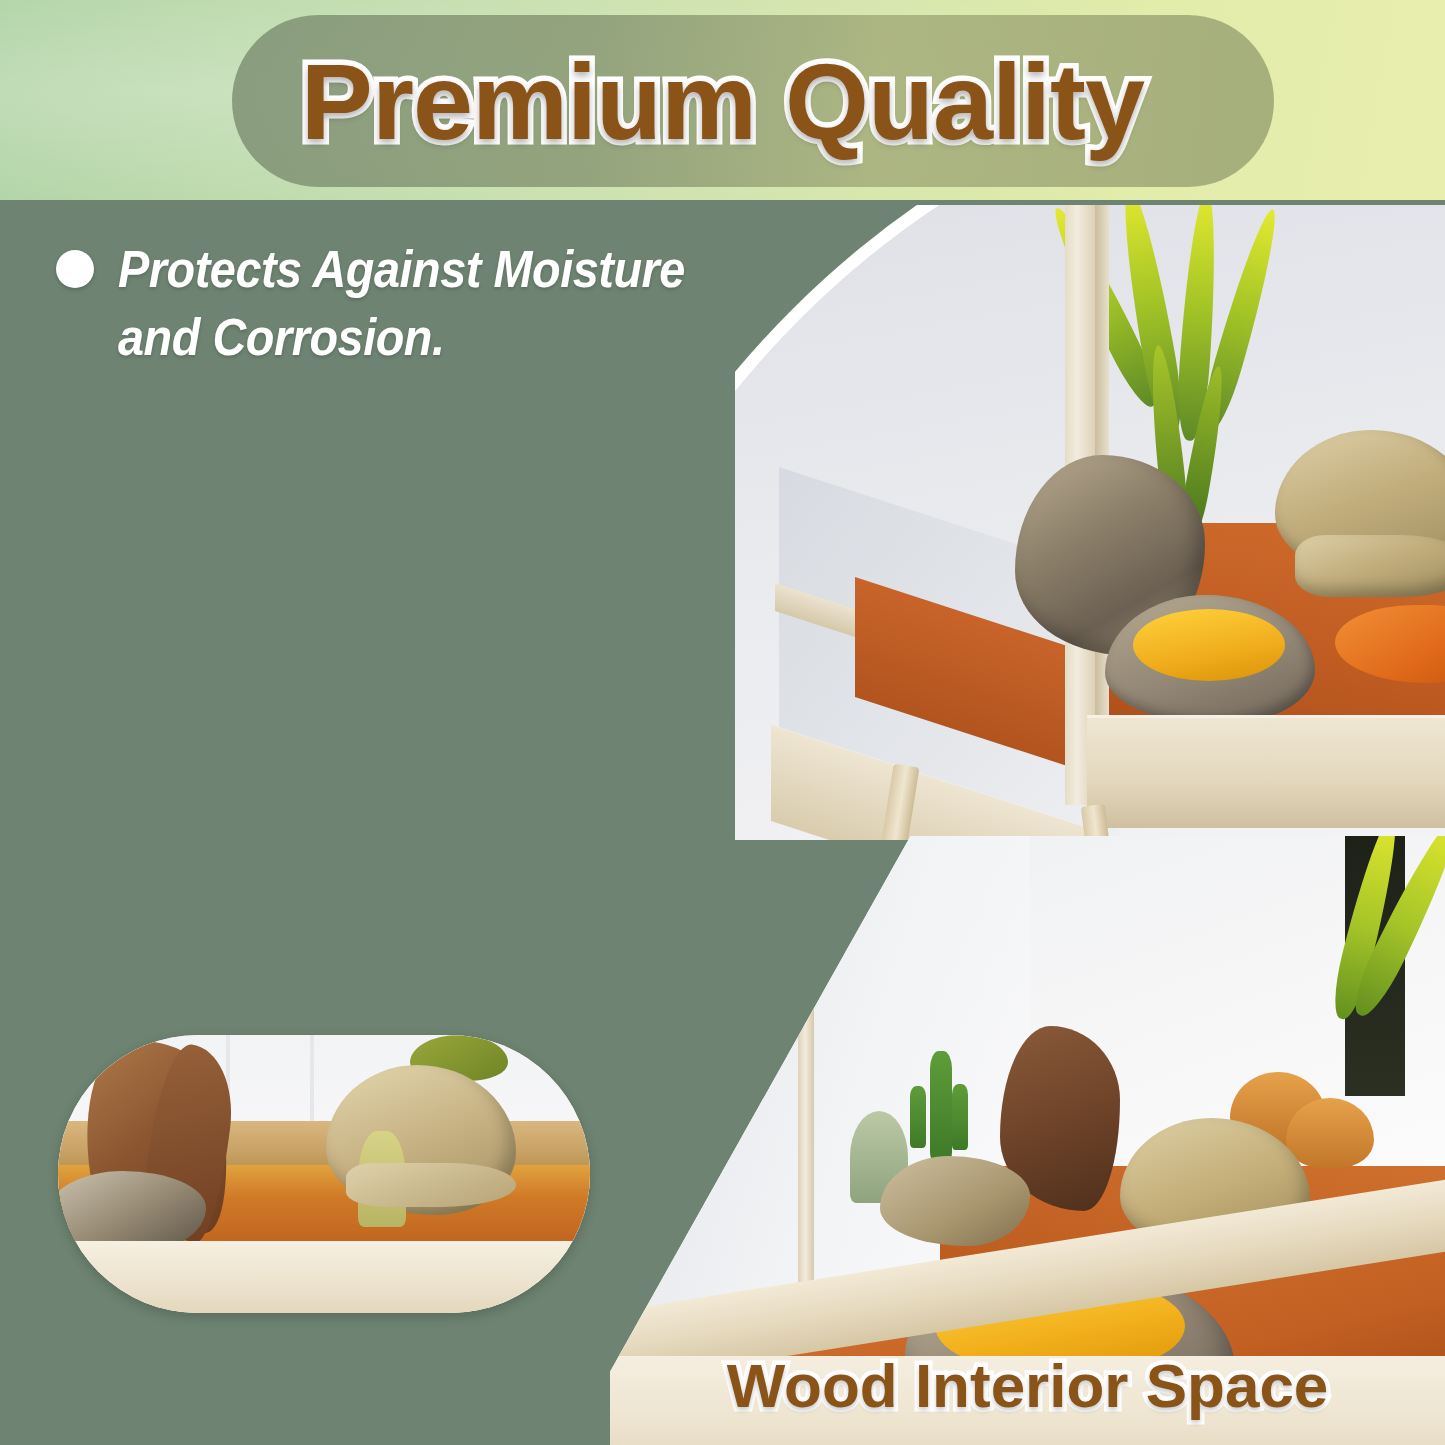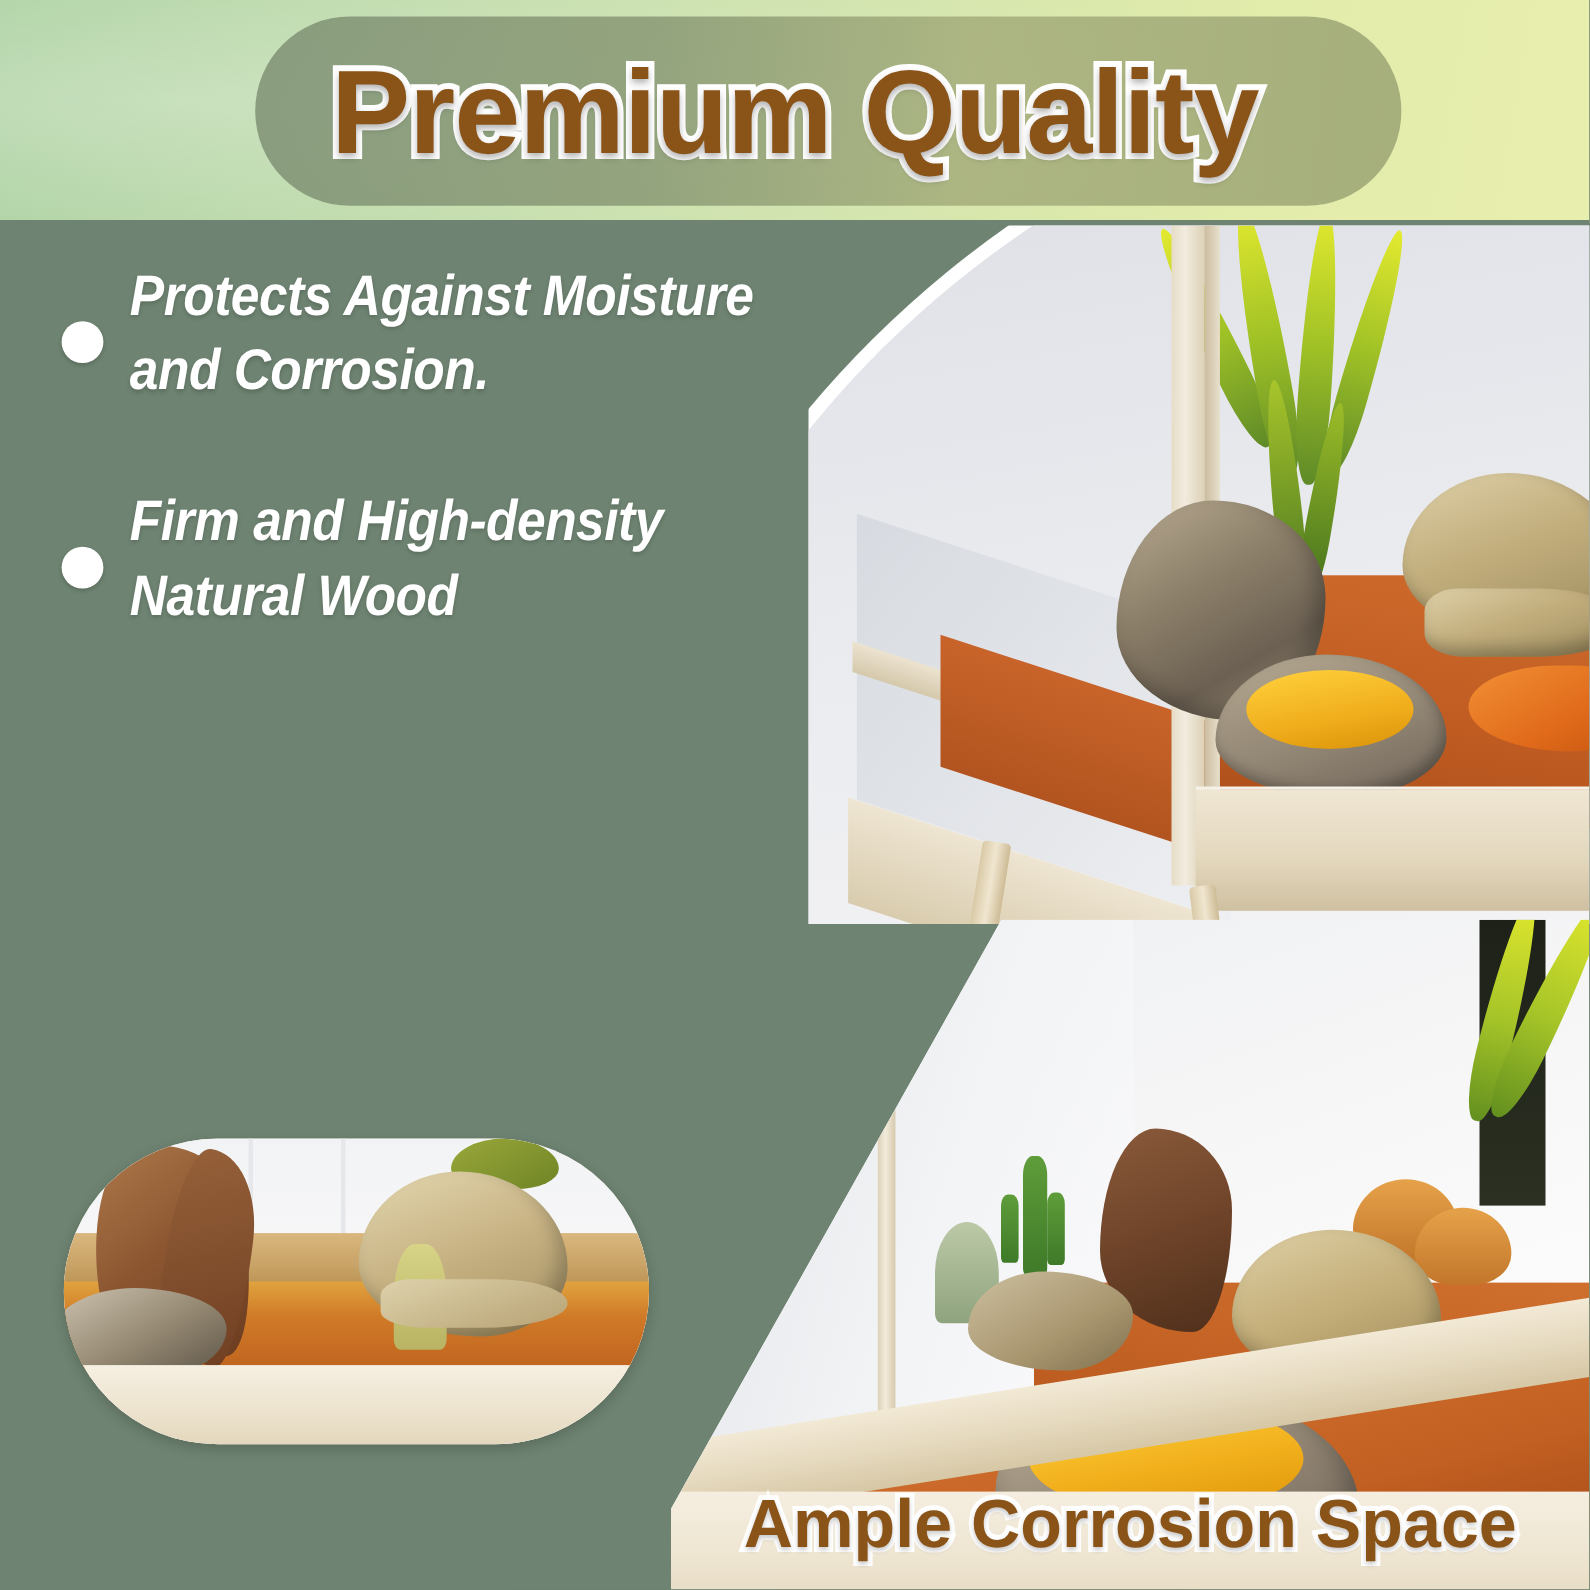--- a/index.html
+++ b/index.html
@@ -41,21 +41,21 @@
   .body-bg{
     position:absolute;left:0;top:200px;width:1445px;height:1245px;
     background:#6e8371;
   }
 
   
   .bullets{
     position:absolute;left:56px;top:236px;width:700px;
   }
   .bullet{
-    display:flex;align-items:center;margin-bottom:70px;
+    display:flex;align-items:flex-start;margin-bottom:70px;
   }
   .dot{
     flex:0 0 auto;width:38px;height:38px;border-radius:50%;
     background:#ffffff;margin-top:14px;margin-right:24px;
     box-shadow:0 2px 4px rgba(0,0,0,.18);
   }
   .btext{
     color:#ffffff;font-size:52px;line-height:1.30;
     font-weight:bold;font-style:italic;
     transform:scaleX(.90);transform-origin:left center;
@@ -244,24 +244,20 @@
   <div class="body-bg"></div>
 
   <div class="bullets">
 
     <div class="bullet">
       <div class="dot"></div>
       <div class="btext">Protects Against Moisture and Corrosion.</div>
     </div>
 
 
-    <div class="bullet">
-      <div class="dot"></div>
-      <div class="btext">Firm and High-density Natural Wood</div>
-    </div>
 
 
   </div>
 
   <div class="photo-top">
     <div class="photo-top-stroke"></div>
     <div class="photo-top-clip">
       <div class="tt-wall"></div>
 
       <div class="tt-glassL"></div>
@@ -319,21 +315,21 @@
     <div class="pb-bigrock"></div>
 
     <div class="pb-sand"></div>
     <div class="pb-bowl"></div>
     <div class="pb-bowl-in"></div>
 
     <div class="pb-wood-front"></div>
     <div class="pb-wood-bottom"></div>
   </div>
 
-  <div class="caption">Ample Corrosion Space</div>
+  <div class="caption">Wood Interior Space</div>
 
   <div class="inset">
     <div class="in-wall"></div>
     <div class="in-seam" style="left:168px;"></div>
     <div class="in-seam" style="left:252px;"></div>
     <div class="in-woodband"></div>
     <div class="in-sand"></div>
     <div class="in-drift"></div>
     <div class="in-drift2"></div>
     <div class="in-rock"></div>

